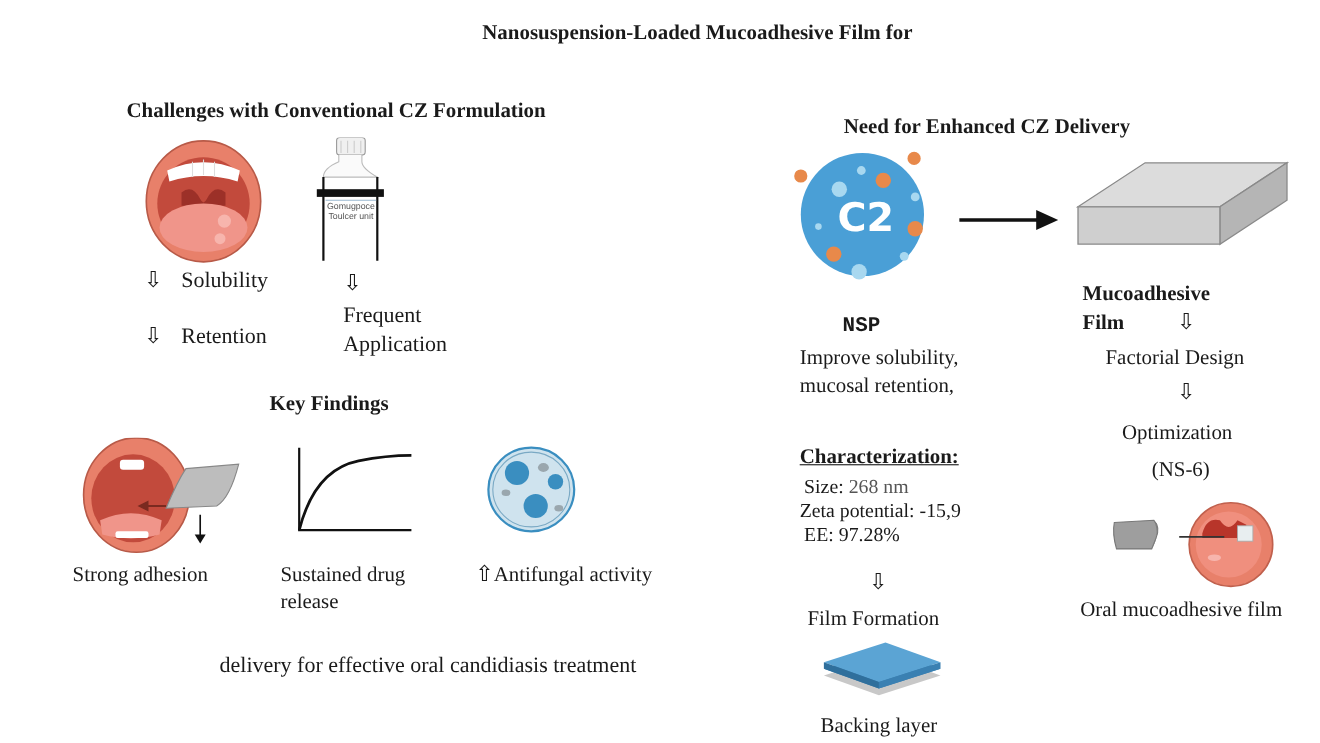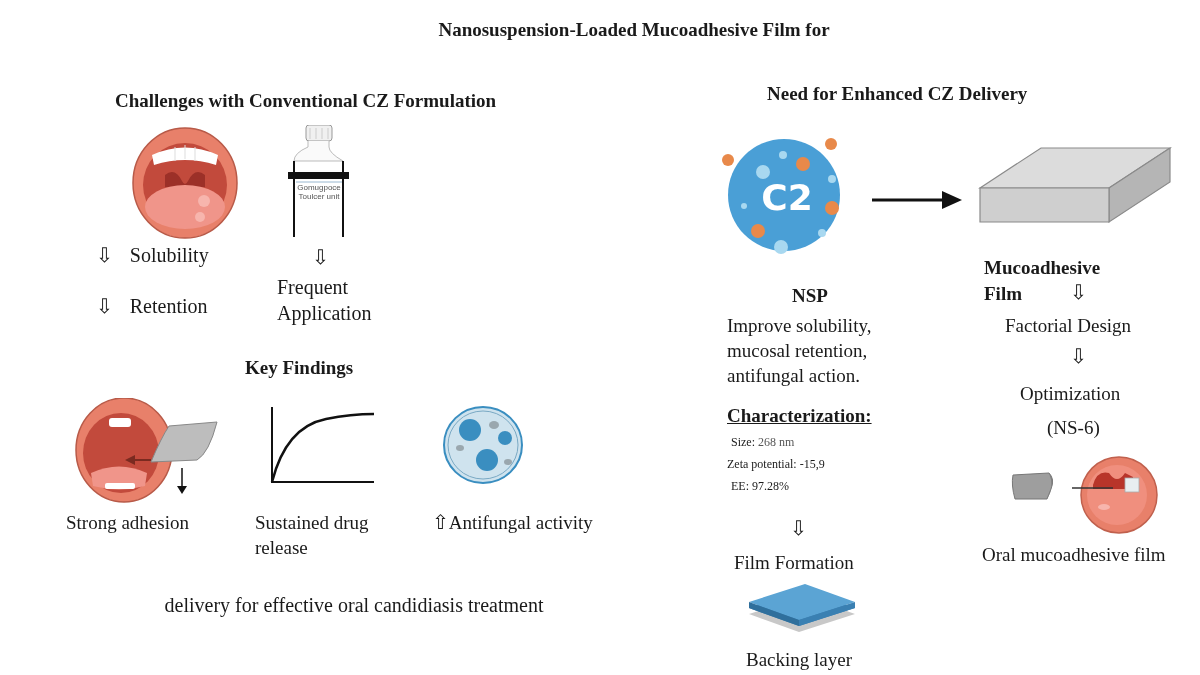--- a/index.html
+++ b/index.html
@@ -1,21 +1,21 @@
 <!DOCTYPE html>
 <html><head>
 <meta charset="utf-8">
 <style>
   html, body { margin:0; padding:0; background:#ffffff; }
   body { width:1200px; height:675px; position:relative; overflow:hidden;
          font-family:"Liberation Serif", "DejaVu Serif", serif; color:#1a1a1a; }
   .abs { position:absolute;padding-left:34px; }
   .title { left:0; width:1200px; top:17px; text-align:center; font-weight:bold; font-size:19px; line-height:26px; }
   .h2 { font-weight:bold; font-size:19px; }
-  .t20 { font-size:20px; line-height:26px; }
+  .t20 { font-size:20px; line-height:26px;margin-left:35px; }
   .t19 { font-size:19px; line-height:25px; }
   .arrow { font-family:"DejaVu Sans", sans-serif; font-size:20px; font-weight:normal; line-height:1; }
   .center { text-align:center; }
   svg { display:block; }
   .gray { color:#555; }
 </style>
 </head>
 <body>
 
 <div class="abs title">
@@ -114,21 +114,21 @@
   </svg>
 </div>
 <div class="abs t19" style="left:398px; top:510px;">
   <span class="arrow">⇧</span><span>Antifungal activity</span>
 </div>
 
 <div class="abs t20 center" style="left:20px; width:600px; top:592px;">
   <div>delivery for effective oral candidiasis treatment</div>
 </div>
 
-<div class="abs h2" style="left:733px; top:83px;">Need for  Enhanced CZ Delivery</div>
+<div class="abs h2" style="left:733px; top:105px;">Need for  Enhanced CZ Delivery</div>
 
 <div class="abs" style="left:685px; top:130px;">
   <svg width="140" height="125" viewBox="0 0 140 125">
     <circle cx="65" cy="65" r="56" fill="#4a9fd6"></circle>
     <circle cx="9" cy="30" r="6" fill="#e8894a"></circle>
     <circle cx="112" cy="14" r="6" fill="#e8894a"></circle>
     <circle cx="84" cy="34" r="7" fill="#e8894a"></circle>
     <circle cx="113" cy="78" r="7" fill="#e8894a"></circle>
     <circle cx="39" cy="101" r="7" fill="#e8894a"></circle>
     <circle cx="44" cy="42" r="7" fill="#a8d8f0"></circle>
@@ -149,28 +149,27 @@
 </div>
 
 <div class="abs" style="left:944px; top:140px;">
   <svg width="196" height="88" viewBox="0 0 196 88">
     <polygon points="2,48 63,8 192,8 131,48" fill="#dcdcdc" stroke="#8a8a8a" stroke-width="1.2"></polygon>
     <polygon points="131,48 192,8 192,42 131,82" fill="#b5b5b5" stroke="#8a8a8a" stroke-width="1.2"></polygon>
     <polygon points="2,48 131,48 131,82 2,82" fill="#cfcfcf" stroke="#8a8a8a" stroke-width="1.2"></polygon>
   </svg>
 </div>
 
-<div class="abs h2" style="left:758px; top:285px;">NSP</div>
+<div class="abs h2" style="left:732px; top:285px;font-family:Liberation Mono, monospace;">NSP</div>
 <div class="abs t19" style="left:693px; top:313px;">
   <div>Improve solubility,</div>
   <div>mucosal retention,</div>
-  <div>antifungal action.</div>
 </div>
 <div class="abs h2" style="left:693px; top:405px;text-decoration:underline;">Characterization:</div>
-<div class="abs" style="left:697px; top:431px; font-size:12px; line-height:22px;">
+<div class="abs" style="left:697px; top:431px; font-size:18px; line-height:22px;">
   <div><span>Size: </span><span class="gray">268 nm</span></div>
   <div style="margin-left:-4px;">Zeta potential: -15,9</div>
   <div>EE: 97.28%</div>
 </div>
 <div class="abs arrow" style="left:756px; top:518px;">⇩</div>
 <div class="abs t19" style="left:700px; top:550px;">Film Formation</div>
 <div class="abs" style="left:713px; top:580px;">
   <svg width="110" height="60" viewBox="0 0 110 60">
     <polygon points="2,34 52,52 108,34 58,16" fill="#c8c8c8"></polygon>
     <polygon points="2,28 52,46 108,28 58,10" fill="#3d7fae"></polygon>

